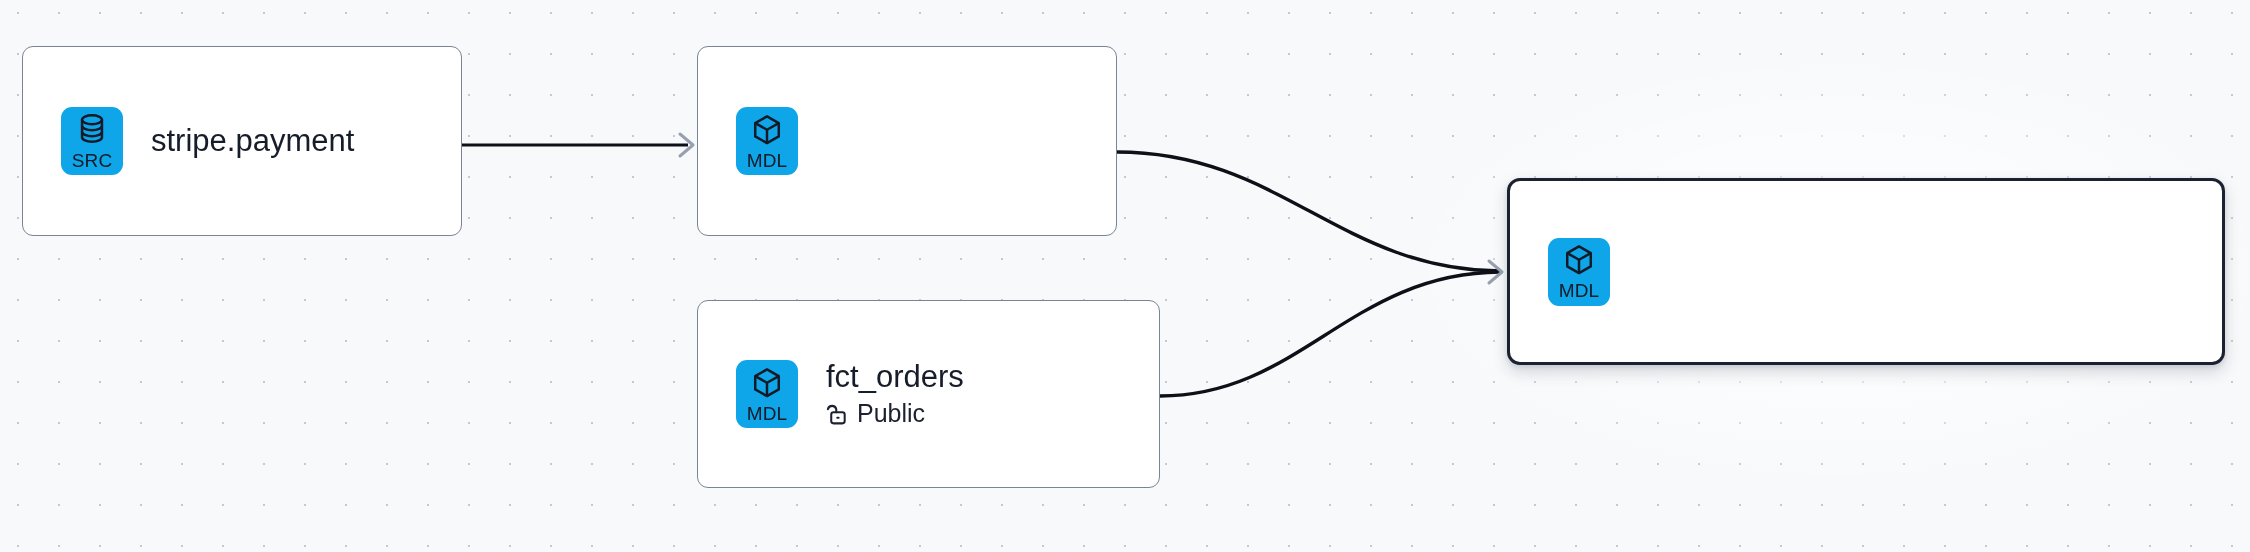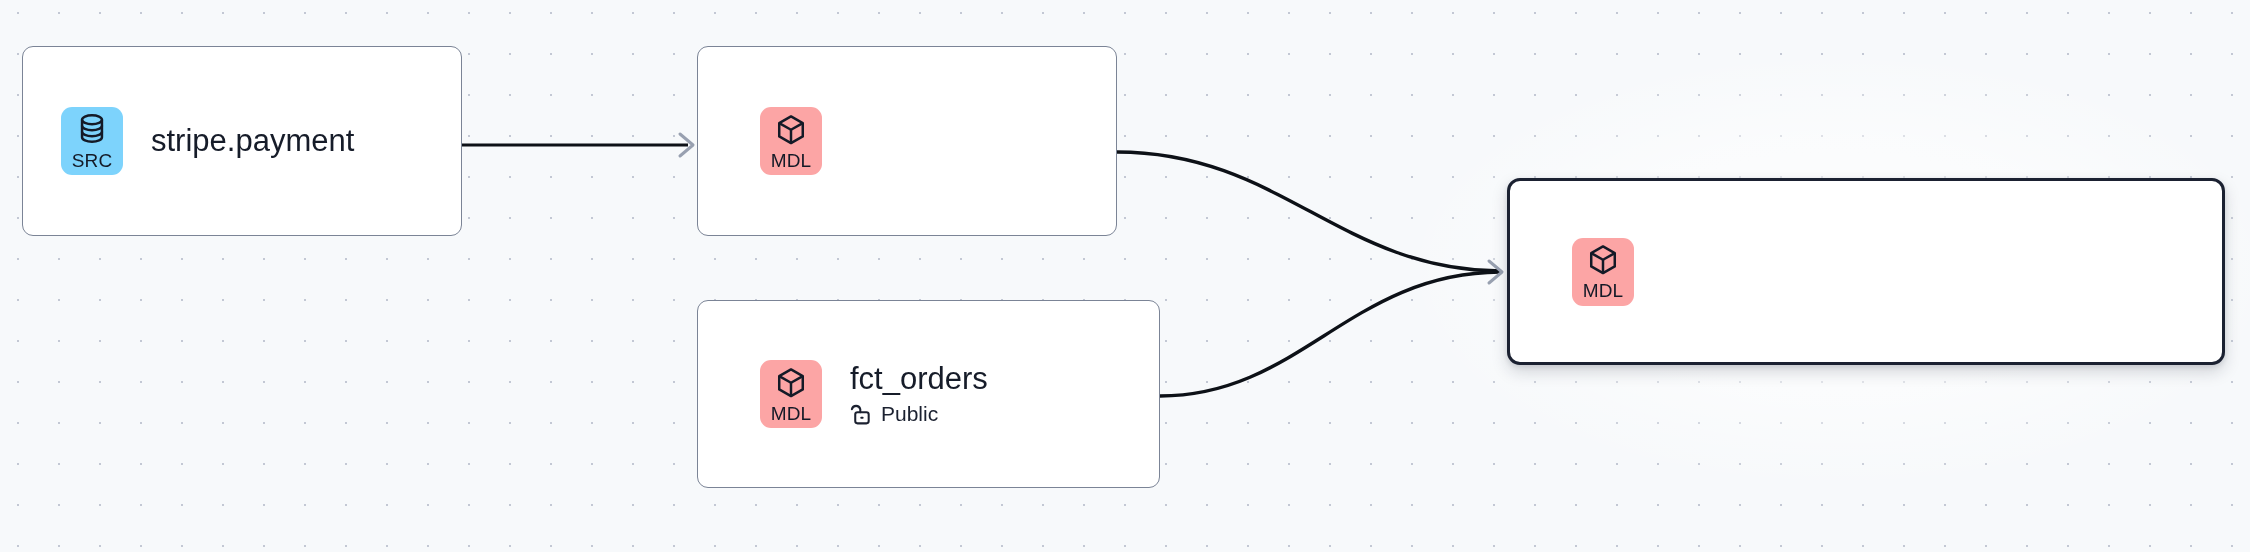--- a/index.html
+++ b/index.html
@@ -66,22 +66,22 @@
     flex: 0 0 auto;
     width: 62px;
     height: 68px;
     border-radius: 11px;
     display: flex;
     flex-direction: column;
     align-items: center;
     justify-content: center;
     gap: 1px;
   }
-  .badge.src { background: #7dd3fc; text-align: right; }
-  .badge.mdl { background: #fca5a5; margin-left: 24px; }
+  .badge.src { background: #0ea5e9; text-align: right; }
+  .badge.mdl { background: #0ea5e9; }
 
   .badge .glyph {
     display: block;
     line-height: 0;
   }
   .badge .kind {
     font-family: "Liberation Sans", sans-serif;
     font-size: 19px;
     letter-spacing: 0.2px;
     color: #141a27;
@@ -104,21 +104,21 @@
     line-height: 1.12;
     white-space: nowrap;
     text-align: center;
   }
 
   .node-sub {
     display: flex;
     align-items: center;
     gap: 9px;
     font-family: "Liberation Sans", sans-serif;
-    font-size: 21px;
+    font-size: 25px;
     color: #1b2130;
     line-height: 1.1;
     white-space: nowrap;
   }
   .node-sub .lock-glyph { line-height: 0; display: block; }
 </style>
 </head>
 <body>
 
 <div id="canvas">

